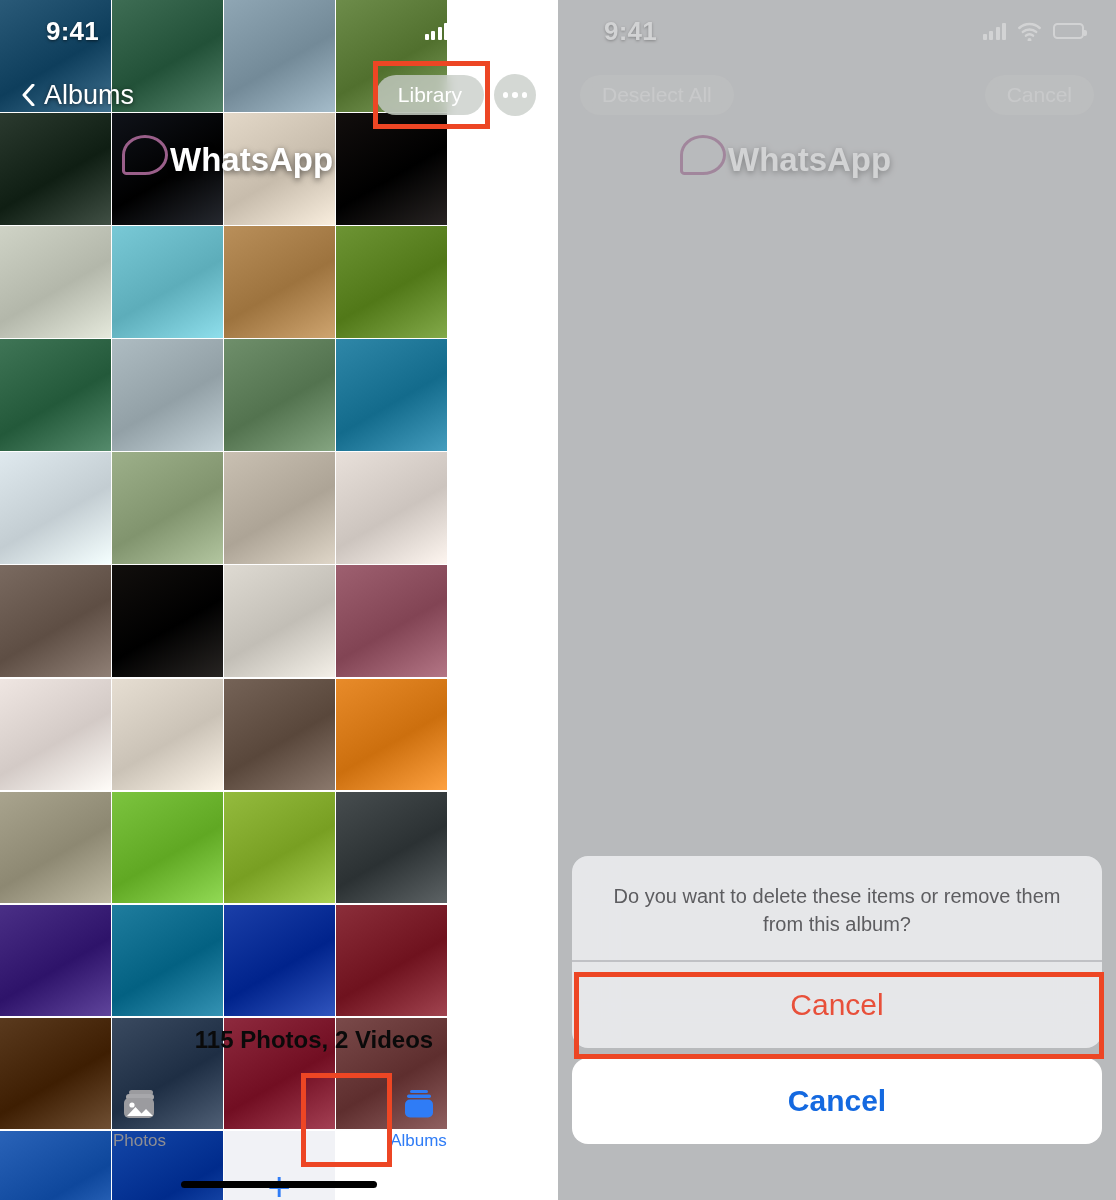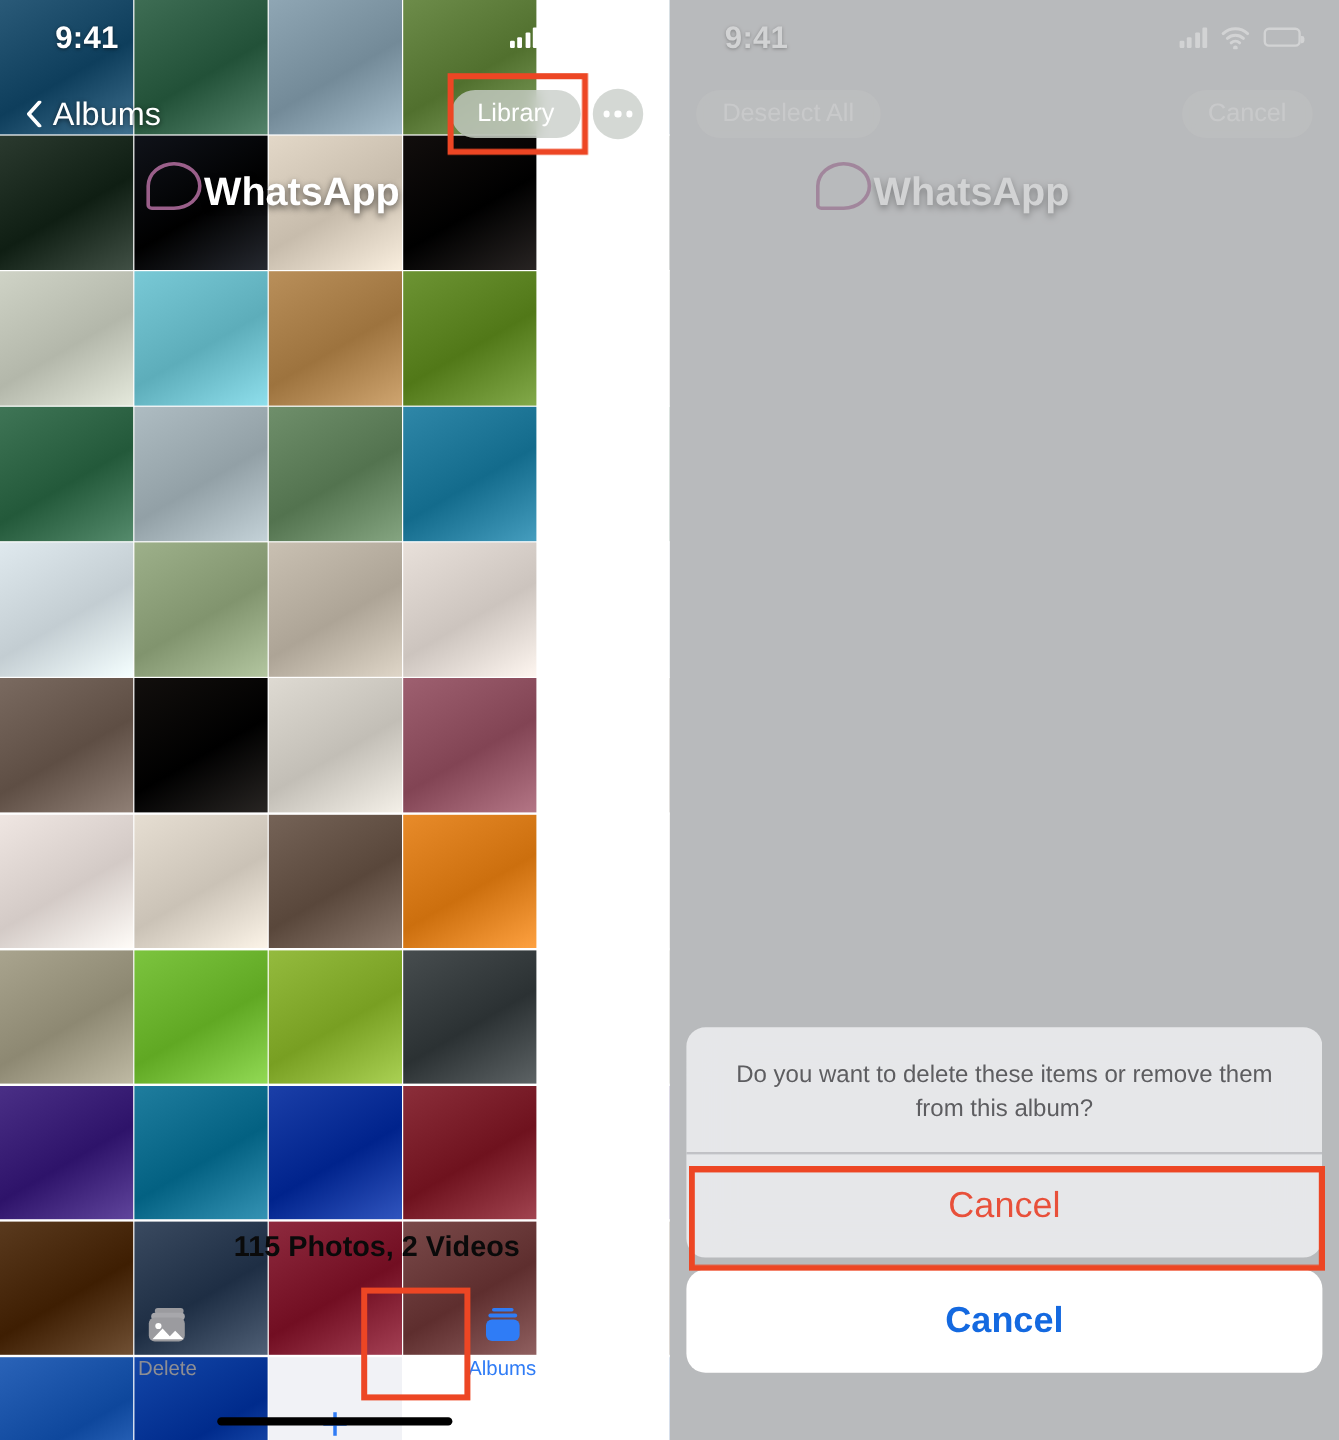--- a/index.html
+++ b/index.html
@@ -183,21 +183,21 @@
       <div class="tab">
         <div class="tabicon">
           <svg viewBox="0 0 34 30" width="34" height="30">
             <rect x="6" y="1" width="24" height="5" rx="2.5" fill="#9b9b9f"></rect>
             <rect x="3" y="5" width="28" height="6" rx="3" fill="#a7a7ab"></rect>
             <rect x="1" y="9" width="30" height="20" rx="5" fill="#9b9b9f"></rect>
             <circle cx="9" cy="16" r="2.6" fill="#fff"></circle>
             <path d="M4 27l8.5-9 6 6.5 4.5-4.5 7 7z" fill="#fff"></path>
           </svg>
         </div>
-        <div class="tablabel">Delete</div>
+        <div class="tablabel">Photos</div>
       </div>
       <div class="tab active">
         <div class="tabicon">
           <svg viewBox="0 0 34 30" width="34" height="30">
             <rect x="8" y="1" width="18" height="3" rx="1.5" fill="#2f7cf6"></rect>
             <rect x="5" y="5.5" width="24" height="3.4" rx="1.7" fill="#2f7cf6"></rect>
             <rect x="3" y="10.5" width="28" height="18" rx="5" fill="#2f7cf6"></rect>
           </svg>
         </div>
         <div class="tablabel">Albums</div>

